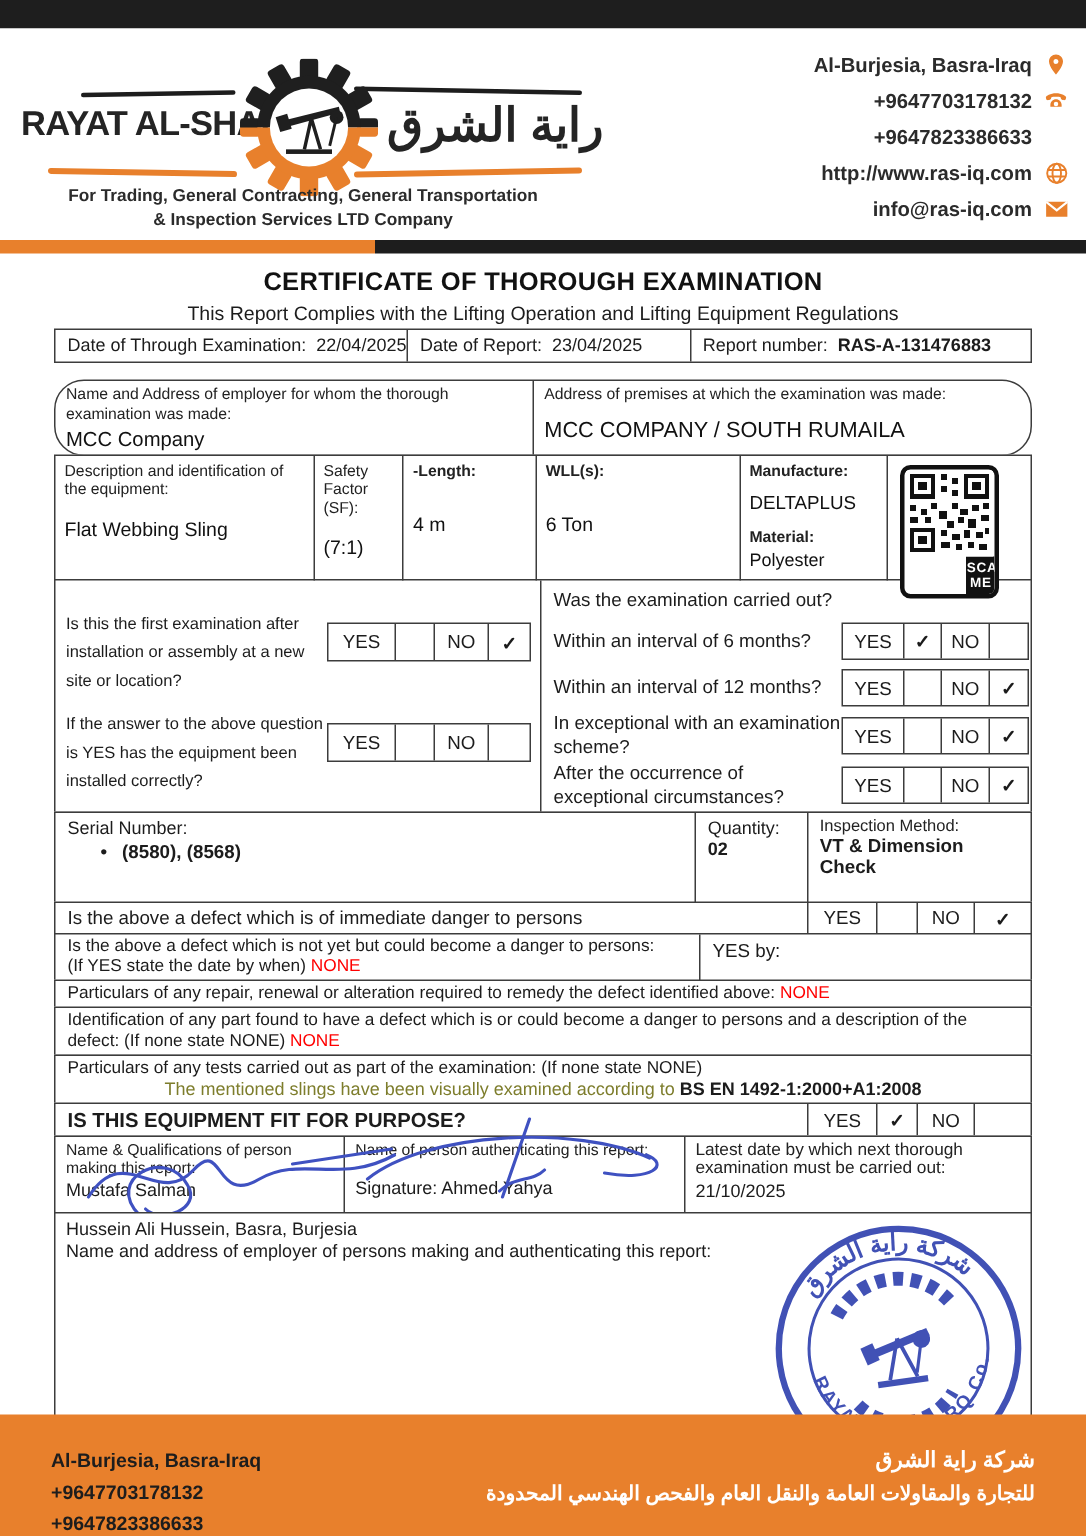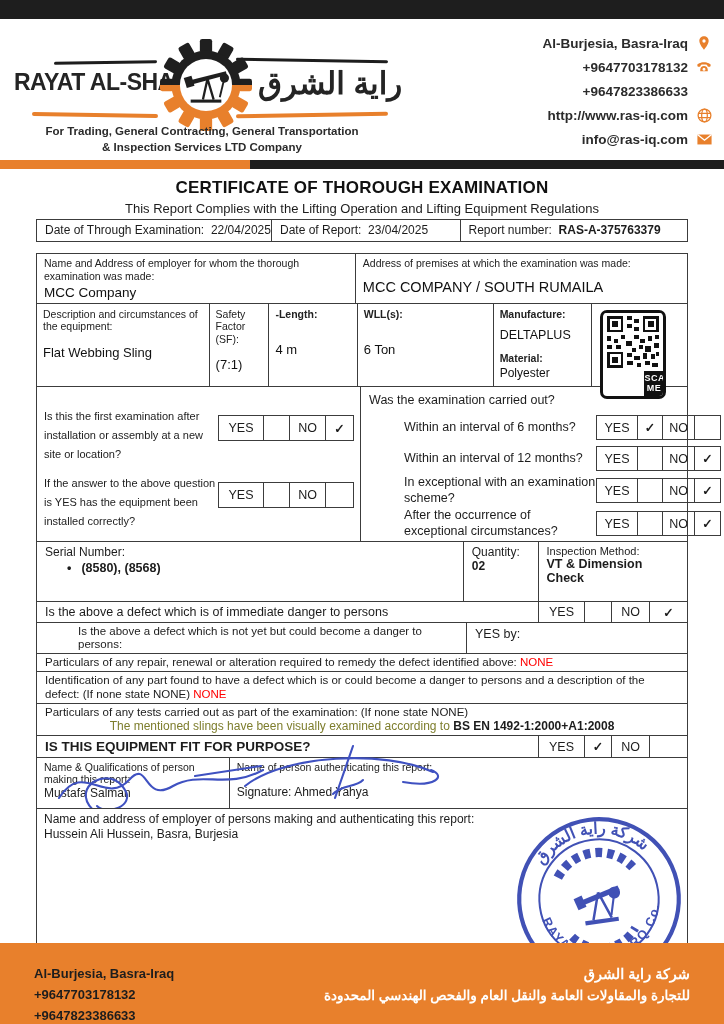--- a/index.html
+++ b/index.html
@@ -36,21 +36,21 @@
   
   .content { position:absolute; left:36px; top:219px; width:652px; }
   .box { border:1.5px solid #3c3c3c; background:#fff; }
   .row-flex { display:flex; }
   .date-row { display:flex; height:23px; font-size:12px; }
   .date-row .cell { padding:3px 8px; white-space:nowrap; overflow:hidden; }
   .date-row .cell + .cell { border-left:1.2px solid #3c3c3c; }
   .c1 { width:36%; } .c2 { width:29%; } .c3 { width:35%; }
   .stack { margin-top:11px; }
   .stack .box { margin-top:-1.5px; }
-  .stack .box:first-child { margin-top:0; }
+  .stack .box:first-child { margin-top:0;border-radius:20px; }
   .lbl { font-size:10.5px; color:#222; line-height:12.5px; }
   .val { font-size:13.5px; color:#111; }
   .bold { font-weight:bold; }
   .red { color:#f00; }
   
   .employer-row { min-height:43px; }
   .employer-row .cell { padding:3px 7px; }
   .employer-row .cl { width:48.9%; }
   .employer-row .cr { flex:1; border-left:1.2px solid #3c3c3c; }
   .employer-row .val { margin-top:3px; }
@@ -69,42 +69,42 @@
   .q-left { width:49.7%; padding:6px 6px 4px 7px; }
   .q-right { flex:1; border-left:1.2px solid #3c3c3c; padding:4px 6px 2px 8px; }
   .q-item { display:flex; align-items:flex-start; margin-top:14px; }
   .q-item .qt { width:192px; font-size:11px; line-height:19px; }
   .cbg { display:flex; border:1.2px solid #3c3c3c; height:26px; margin-top:8px; }
   .cbg .c { display:flex; align-items:center; justify-content:center; font-size:12.5px; }
   .cbg .c + .c { border-left:1.2px solid #3c3c3c; }
   .cbg .w-yes { width:44px; } .cbg .w-m1 { width:26px; } .cbg .w-no { width:36px; } .cbg .w-m2 { width:28px; }
   .check { font-size:15px; font-weight:bold; color:#1b1b1b; }
   .q-head { font-size:12.5px; margin:2px 0 6px; }
-  .sub-q { display:flex; justify-content:space-between; align-items:center; margin-top:2px;margin-left:35px; }
+  .sub-q { display:flex; justify-content:space-between; align-items:center; margin-top:2px; }
   .sub-q .qt { width:192px; font-size:12.5px; line-height:15.5px; }
   .sub-q .cbg { margin-top:2px; margin-bottom:2px; height:25px; }
   .sub-q .cbg .w-yes { width:40px; } .sub-q .cbg .w-m1 { width:25px; } .sub-q .cbg .w-no { width:32px; } .sub-q .cbg .w-m2 { width:26px; }
   
   .serial-row { min-height:62px; font-size:12px; }
   .serial-row .cell { padding:3px 8px; }
   .s1 { width:65.5%; } .s2 { width:11.5%; border-left:1.2px solid #3c3c3c; } .s3 { flex:1; border-left:1.2px solid #3c3c3c; }
   .serial-val { margin:2px 0 0 22px; font-weight:bold; font-size:12.5px; }
   .serial-val::before { content:"•"; margin-right:10px; }
   .s3 .lbl { font-size:11px; }
   
   .ans-row { display:flex; min-height:22px; align-items:stretch; }
   .ans-row .qt { flex:1; padding:3px 8px; font-size:12.5px; display:flex; align-items:center; }
   .strip { display:flex; }
   .strip .c { display:flex; align-items:center; justify-content:center; font-size:12.5px; border-left:1.2px solid #3c3c3c; }
   .strip .w-yes { width:46px; } .strip .w-m1 { width:27px; } .strip .w-no { width:38px; } .strip .w-m2 { width:38px; }
   
   .yesby-row { min-height:25px; font-size:12px; }
   .yesby-row .cl { width:66%; padding:2px 8px; line-height:13.5px; }
   .yesby-row .cr { flex:1; border-left:1.2px solid #3c3c3c; padding:4px 8px; font-size:12.5px; }
-  .small-line { font-size:11.5px; line-height:13.5px;margin-left:33px; }
+  .small-line { font-size:11.5px; line-height:13.5px; }
   .plain-row { padding:2px 8px; font-size:11.5px; line-height:13.5px; }
   .tests-center { text-align:center; font-size:12px; margin-top:1px; }
   .olive { color:#7d7d2c; }
   .fit-row .qt { font-weight:bold; font-size:13.5px; }
   
   .names-row { min-height:53px; font-size:11px; position:relative; }
   .names-row .cell { padding:3px 7px; line-height:13px; }
   .n1 { width:29.5%; } .n2 { width:34.9%; border-left:1.2px solid #3c3c3c; } .n3 { flex:1; border-left:1.2px solid #3c3c3c; }
   .names-row .nm { font-size:12px; margin-top:1px; }
   .n2 .nm { margin-top:13px; }
@@ -255,40 +255,40 @@
     <div class="cell c1">
       <span>Date of Through Examination:</span>&nbsp;
       <span>22/04/2025</span>
     </div>
     <div class="cell c2">
       <span>Date of Report:</span>&nbsp;
       <span>23/04/2025</span>
     </div>
     <div class="cell c3">
       <span>Report number:</span>&nbsp;
-      <span class="bold">RAS-A-375763379</span>
+      <span class="bold">RAS-A-131476883</span>
     </div>
   </div>
 
   <div class="stack">
 
     <div class="box row-flex employer-row">
       <div class="cell cl">
         <div class="lbl">Name and Address of employer for whom the thorough examination was made:</div>
         <div class="val">MCC Company</div>
       </div>
       <div class="cell cr">
         <div class="lbl">Address of premises at which the examination was made:</div>
         <div class="val">MCC COMPANY / SOUTH RUMAILA</div>
       </div>
     </div>
 
     <div class="box row-flex equip-row">
       <div class="cell e1">
-        <div class="lbl">Description and circumstances of the equipment:</div>
+        <div class="lbl">Description and identification of the equipment:</div>
         <div class="val">Flat Webbing Sling</div>
       </div>
       <div class="cell e2">
         <div class="lbl">Safety Factor (SF):</div>
         <div class="val">(7:1)</div>
       </div>
       <div class="cell e3">
         <div class="lbl bold">-Length:</div>
         <div class="val" style="margin-top:22px">4 m</div>
       </div>
@@ -433,20 +433,24 @@
         <div class="c w-yes">YES</div>
         <div class="c w-m1 check"></div>
         <div class="c w-no">NO</div>
         <div class="c w-m2 check">✓</div>
       </div>
     </div>
 
     <div class="box row-flex yesby-row">
       <div class="cl">
         <div class="small-line">Is the above a defect which is not yet but could become a danger to persons:</div>
+        <div class="small-line">
+          <span>(If YES state the date by when)</span>
+          <span class="red">NONE</span>
+        </div>
       </div>
       <div class="cr">YES by:</div>
     </div>
 
     <div class="box plain-row" style="min-height:14px">
       <span>Particulars of any repair, renewal or alteration required to remedy the defect identified above:</span>
       <span class="red">NONE</span>
     </div>
 
     <div class="box plain-row" style="min-height:27px">
@@ -474,40 +478,44 @@
 
     <div class="box row-flex names-row">
       <div class="cell n1">
         <div class="lbl">Name &amp; Qualifications of person making this report:</div>
         <div class="nm">Mustafa Salman</div>
       </div>
       <div class="cell n2">
         <div class="lbl">Name of person authenticating this report:</div>
         <div class="nm">Signature: Ahmed Yahya</div>
       </div>
+      <div class="cell n3">
+        <div class="lbl" style="font-size:11.5px">Latest date by which next thorough examination must be carried out:</div>
+        <div class="nm">21/10/2025</div>
+      </div>
       <svg class="sig sig1" viewBox="0 0 240 72">
         <g fill="none" stroke="#3f51c1" stroke-width="2.1" stroke-linecap="round">
           <path d="M10,54 C34,16 56,62 80,36 C100,14 94,60 124,42 C152,26 178,46 214,26"></path>
           <path d="M44,66 C20,42 62,20 76,46 C86,62 58,72 48,62"></path>
           <path d="M146,32 L212,22"></path>
         </g>
       </svg>
       <svg class="sig sig2" viewBox="0 0 238 64">
         <g fill="none" stroke="#3f51c1" stroke-width="2.1" stroke-linecap="round">
           <path d="M12,44 C52,12 152,8 200,30"></path>
           <path d="M198,28 C214,34 202,46 170,40"></path>
           <path d="M120,4 L102,56"></path>
           <path d="M100,52 C110,42 122,46 130,38"></path>
         </g>
       </svg>
     </div>
 
     <div class="box final-row">
+      <div class="lbl2">Hussein Ali Hussein, Basra, Burjesia</div>
       <div class="lbl2">Name and address of employer of persons making and authenticating this report:</div>
-      <div class="lbl2">Hussein Ali Hussein, Basra, Burjesia</div>
       <svg class="stamp" viewBox="0 0 200 200">
         <defs>
           <path id="arcTop" d="M 22,100 A 78,78 0 0 1 178,100"></path>
           <path id="arcBot" d="M 28,100 A 72,72 0 0 0 172,100"></path>
         </defs>
         <g stroke="#2d3fae" fill="none">
           <circle cx="100" cy="100" r="95" stroke-width="5"></circle>
           <circle cx="100" cy="100" r="71" stroke-width="2.4"></circle>
           <path d="M 55,68 A 55,55 0 0 1 145,68" stroke-width="11" stroke-dasharray="8 6"></path>
           <path d="M 62,140 A 48,48 0 0 0 138,140" stroke-width="10" stroke-dasharray="8 6"></path>

